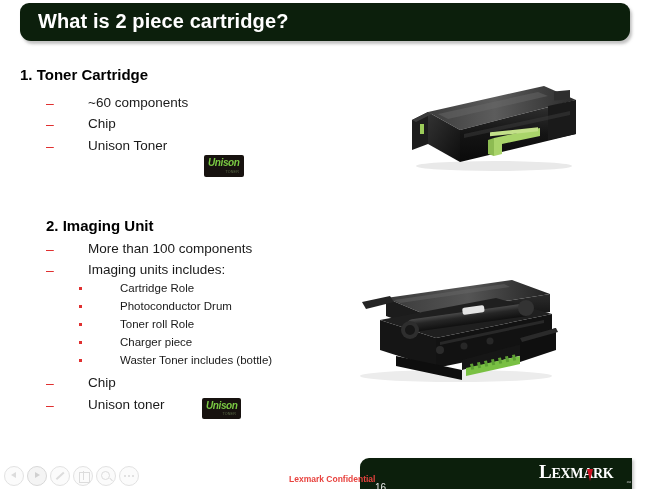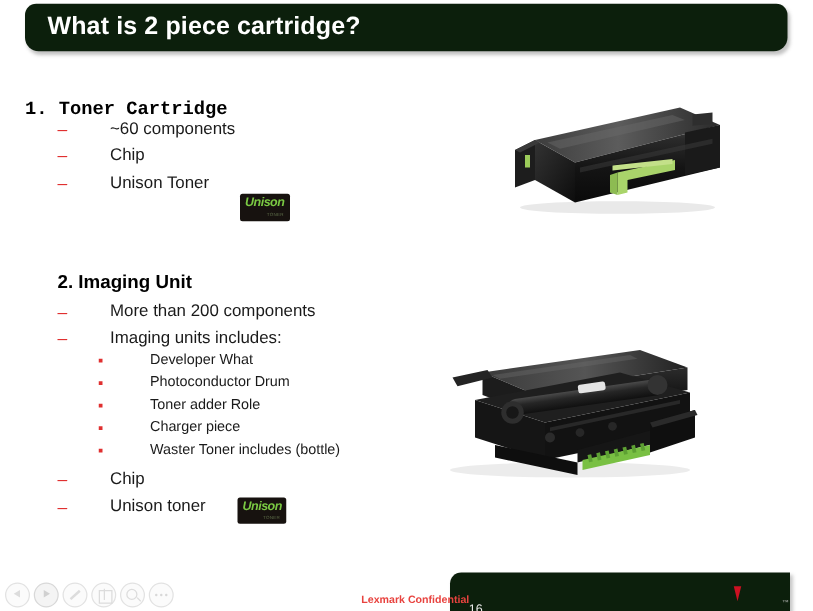--- a/index.html
+++ b/index.html
@@ -39,21 +39,21 @@
   }
 
   
   .sec-head {
     position: absolute;
     font-size: 15px;
     font-weight: bold;
     color: #000000;
     white-space: nowrap;
   }
-  #sec1-head { left: 20px; top: 79px; font-family: Liberation Mono, monospace; }
+  #sec1-head { left: 20px; top: 66px; }
   #sec2-head { left: 22px; top: 217px; margin-left: 24px; }
 
   
   .row {
     position: absolute;
     white-space: nowrap;
     font-size: 13.5px;
     color: #000000;
   }
   .row .marker {
@@ -86,20 +86,21 @@
     border-radius: 0;
   }
   .lvl2 .txt { left: 120px; top: -3px; line-height: 1; }
 
   
   .unison {
     position: absolute;
     background: #17120f;
     border-radius: 2px;
     overflow: hidden;
+    margin-left: 12px;
   }
   .unison .u-main {
     position: absolute;
     left: 4px;
     top: 3px;
     font-size: 10px;
     font-weight: bold;
     font-style: italic;
     color: #7ac943;
     letter-spacing: -0.4px;
@@ -339,38 +340,38 @@
     <polygon points="66,56 172,33 172,37 66,60" fill="#3c3c3c" opacity="0.5"></polygon>
 
     <rect x="22" y="46" width="4" height="10" fill="#9ccc5a"></rect>
   </svg>
 </div>
 
 <div class="sec-head" id="sec2-head">2. Imaging Unit</div>
 
 <div class="row lvl1" style="top:242px">
   <span class="marker">–</span>
-  <span class="txt">More than 200 components</span>
+  <span class="txt">More than 100 components</span>
 </div>
 <div class="row lvl1" style="top:263px">
   <span class="marker">–</span>
   <span class="txt">Imaging units includes:</span>
 </div>
 
 <div class="row lvl2" style="top:286px">
   <span class="marker"></span>
-  <span class="txt">Developer What</span>
+  <span class="txt">Cartridge Role</span>
 </div>
 <div class="row lvl2" style="top:304px">
   <span class="marker"></span>
   <span class="txt">Photoconductor Drum</span>
 </div>
 <div class="row lvl2" style="top:322px">
   <span class="marker"></span>
-  <span class="txt">Toner adder Role</span>
+  <span class="txt">Toner roll Role</span>
 </div>
 <div class="row lvl2" style="top:340px">
   <span class="marker"></span>
   <span class="txt">Charger piece</span>
 </div>
 <div class="row lvl2" style="top:358px">
   <span class="marker"></span>
   <span class="txt">Waster Toner includes (bottle)</span>
 </div>
 
@@ -450,20 +451,21 @@
     <circle cx="120" cy="82" r="3.5" fill="#272727"></circle>
     <circle cx="146" cy="77" r="3.5" fill="#272727"></circle>
   </svg>
 </div>
 
 <div class="footer-bar"></div>
 <div class="slide-num">16</div>
 <div class="confidential">Lexmark Confidential</div>
 
 <div class="lexmark-logo">
+  <div class="lexmark-word"><span>L</span><span class="small">EXM</span><span class="small">A</span><span class="small">RK</span></div>
   <div class="lex-diamond"></div>
   <div class="lex-tm">™</div>
 </div>
 
 <div class="controls">
   <div class="ctl">
     <span class="tri-l"></span>
   </div>
   <div class="ctl filled">
     <span class="tri-r"></span>

